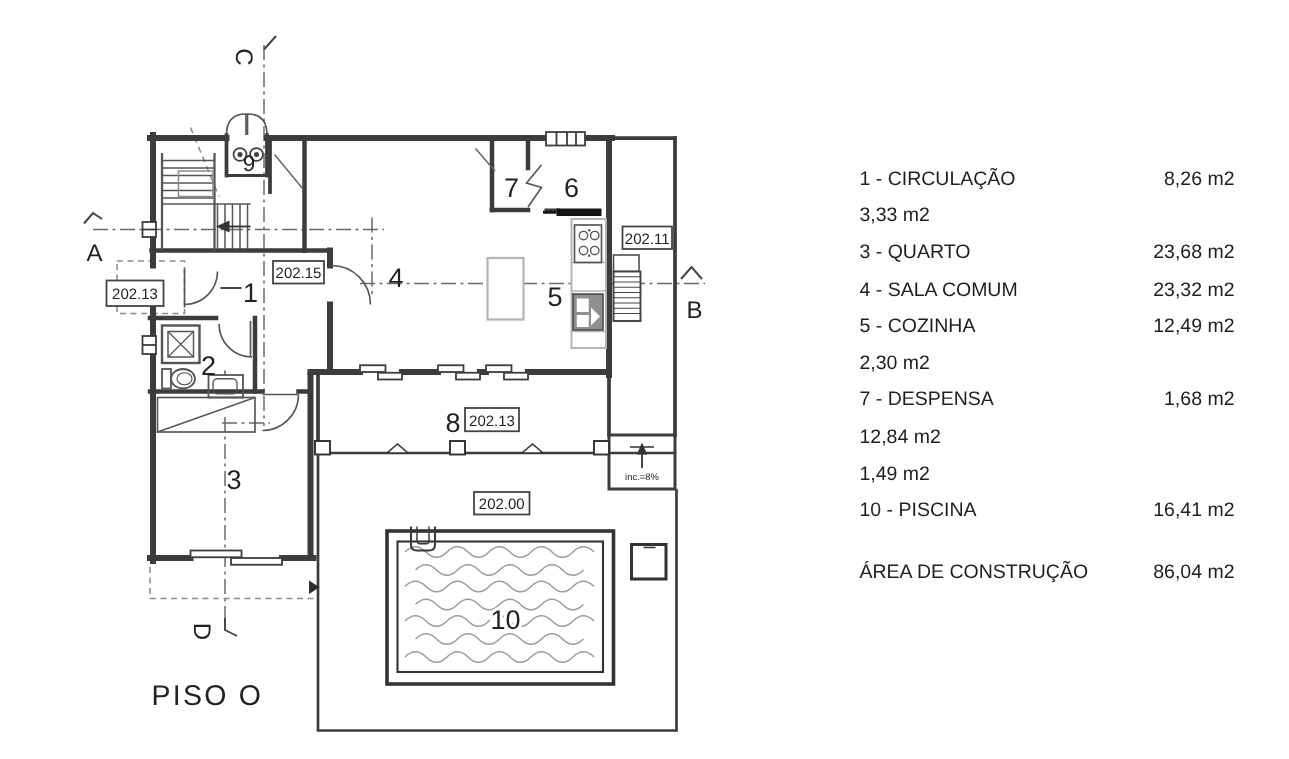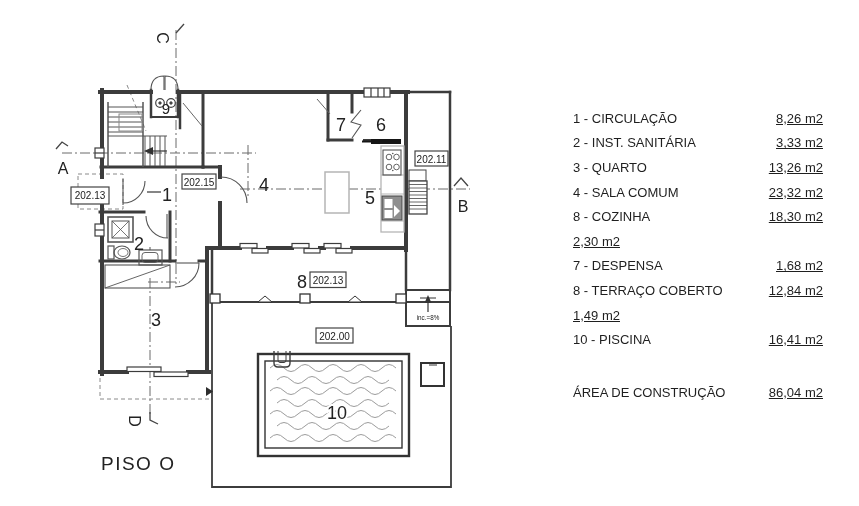--- a/index.html
+++ b/index.html
@@ -5,22 +5,22 @@
   html,body{margin:0;padding:0;background:#fff;}
   #stage{position:relative;width:859px;height:506px;background:#fff;overflow:hidden;
          font-family:"Liberation Sans",sans-serif;}
   svg text{font-family:"Liberation Sans",sans-serif;fill:#222;}
   .room-num{font-size:18px;}
   .sec-letter{font-size:16px;}
   .elev-txt{font-size:10px;}
   .halo{paint-order:stroke;stroke:#fff;stroke-width:4px;}
   .legend{position:absolute;left:573px;top:106px;width:250px;color:#1f1f1f;font-size:13px;}
   .lrow{display:flex;justify-content:space-between;align-items:center;height:24.6px;white-space:nowrap;}
-  .lrow .area{text-align:left;text-decoration:underline;}
-  .lrow.total{margin-top:28px;}
+  .lrow .area{text-align:left;}
+  .lrow.total{margin-top:16px;}
 </style>
 </head>
 <body>
 
 <div id="stage">
 
   <svg width="859" height="506" viewBox="0 0 859 506">
 
     <g stroke="#6a6a6a" stroke-width="1" stroke-dasharray="10 3 2 3" fill="none">
       <path d="M62,153 H256"></path>
@@ -268,44 +268,42 @@
     <text x="101" y="470" font-size="19" letter-spacing="1.5">PISO O</text>
   </svg>
 
   
   <div class="legend">
     <div class="lrow">
         <span>1 - CIRCULAÇÃO</span>
         <span class="area">8,26 m2</span>
       </div>
     <div class="lrow">
-        <span>2 - INST. SANITÁRIA</span>
         <span class="area">3,33 m2</span>
       </div>
     <div class="lrow">
         <span>3 - QUARTO</span>
-        <span class="area">13,26 m2</span>
+        <span class="area">23,68 m2</span>
       </div>
     <div class="lrow">
         <span>4 - SALA COMUM</span>
         <span class="area">23,32 m2</span>
       </div>
     <div class="lrow">
-        <span>8 - COZINHA</span>
-        <span class="area">18,30 m2</span>
+        <span>5 - COZINHA</span>
+        <span class="area">12,49 m2</span>
       </div>
     <div class="lrow">
         <span class="area">2,30 m2</span>
       </div>
     <div class="lrow">
         <span>7 - DESPENSA</span>
         <span class="area">1,68 m2</span>
       </div>
     <div class="lrow">
-        <span>8 - TERRAÇO COBERTO</span>
         <span class="area">12,84 m2</span>
       </div>
     <div class="lrow">
         <span class="area">1,49 m2</span>
       </div>
     <div class="lrow">
         <span>10 - PISCINA</span>
         <span class="area">16,41 m2</span>
       </div>
     <div class="lrow total">

